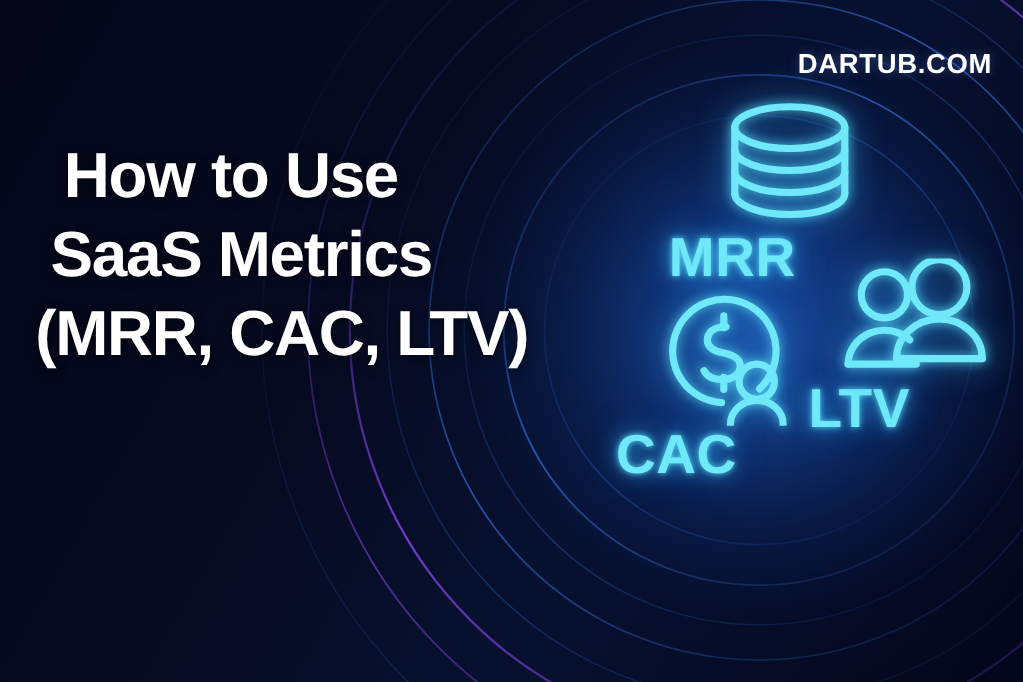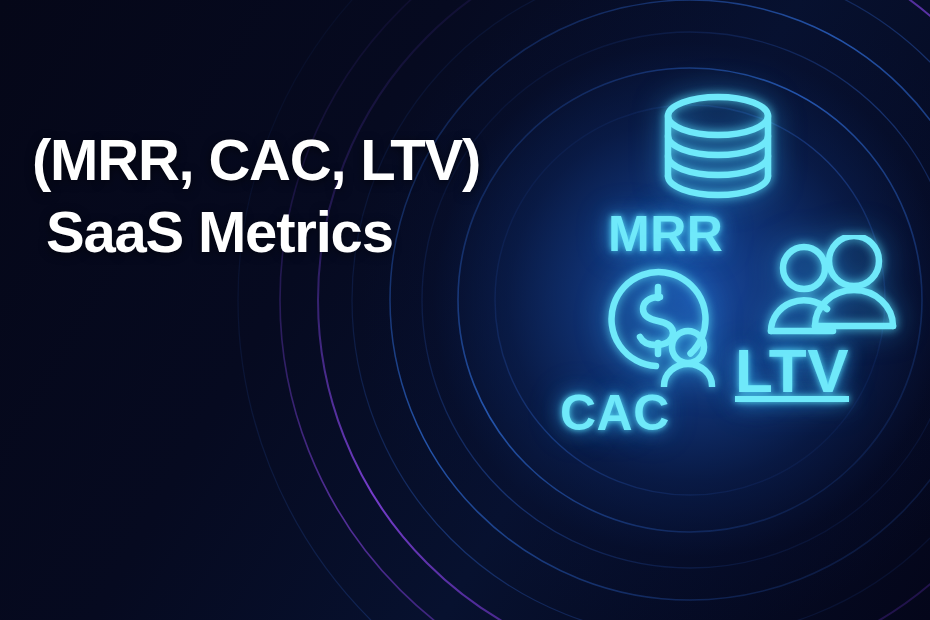--- a/index.html
+++ b/index.html
@@ -88,21 +88,21 @@
   .icon-wrap{ display:block; margin:0 auto; filter:
       drop-shadow(0 0 5px rgba(90,225,250,0.85))
       drop-shadow(0 0 14px rgba(50,180,255,0.55)); }
 
   .m-mrr{ left:88px;  top:20px;  width:220px; }
   .m-cac{ left:40px;  top:195px; width:200px; }
   .m-ltv{ left:215px; top:165px; width:190px; }
 
   .m-mrr .metric-label{ font-size:50px; }
   .m-cac .metric-label{ font-size:50px; }
-  .m-ltv .metric-label{ font-size:62px;text-decoration:underline; }
+  .m-ltv .metric-label{ font-size:50px; }
 </style>
 </head>
 <body>
 
 <div id="canvas">
 
   <svg class="rings" viewBox="0 0 930 620" width="930" height="620">
     <defs>
       <linearGradient id="ringBlue" x1="0%" y1="0%" x2="100%" y2="100%">
         <stop offset="0%" stop-color="#1b3e8a" stop-opacity="0.15"></stop>
@@ -129,24 +129,26 @@
     <circle cx="690" cy="300" r="195" fill="none" stroke="url(#ringFaint)" stroke-width="1.4"></circle>
     <circle cx="690" cy="300" r="232" fill="none" stroke="url(#ringBlue)" stroke-width="1.6"></circle>
     <circle cx="690" cy="300" r="268" fill="none" stroke="url(#ringFaint)" stroke-width="1.3"></circle>
     <circle cx="690" cy="300" r="300" fill="none" stroke="url(#ringBlue)" stroke-width="1.5"></circle>
     <circle cx="690" cy="300" r="338" fill="none" stroke="url(#ringFaint)" stroke-width="1.2"></circle>
     <circle cx="690" cy="300" r="372" fill="none" stroke="url(#ringPurple)" stroke-width="2.0"></circle>
     <circle cx="690" cy="300" r="410" fill="none" stroke="url(#ringPurple)" stroke-width="1.6" opacity="0.7"></circle>
     <circle cx="690" cy="300" r="452" fill="none" stroke="url(#ringFaint)" stroke-width="1.2" opacity="0.6"></circle>
   </svg>
 
+  <div class="watermark">DARTUB.COM</div>
 
   <div class="headline">
+    <span class="line l1">How to Use</span>
+    <span class="line l2">SaaS Metrics</span>
     <span class="line l3">(MRR, CAC, LTV)</span>
-    <span class="line l2">SaaS Metrics</span>
   </div>
 
   <div class="cluster">
 
     <div class="metric m-mrr">
       <svg class="icon-wrap" width="130" height="118" viewBox="0 0 130 118">
         <g fill="none" stroke="#6FE9FA" stroke-width="6.5" stroke-linecap="round" stroke-linejoin="round">
 
           <ellipse cx="65" cy="26" rx="50" ry="19"></ellipse>
 

